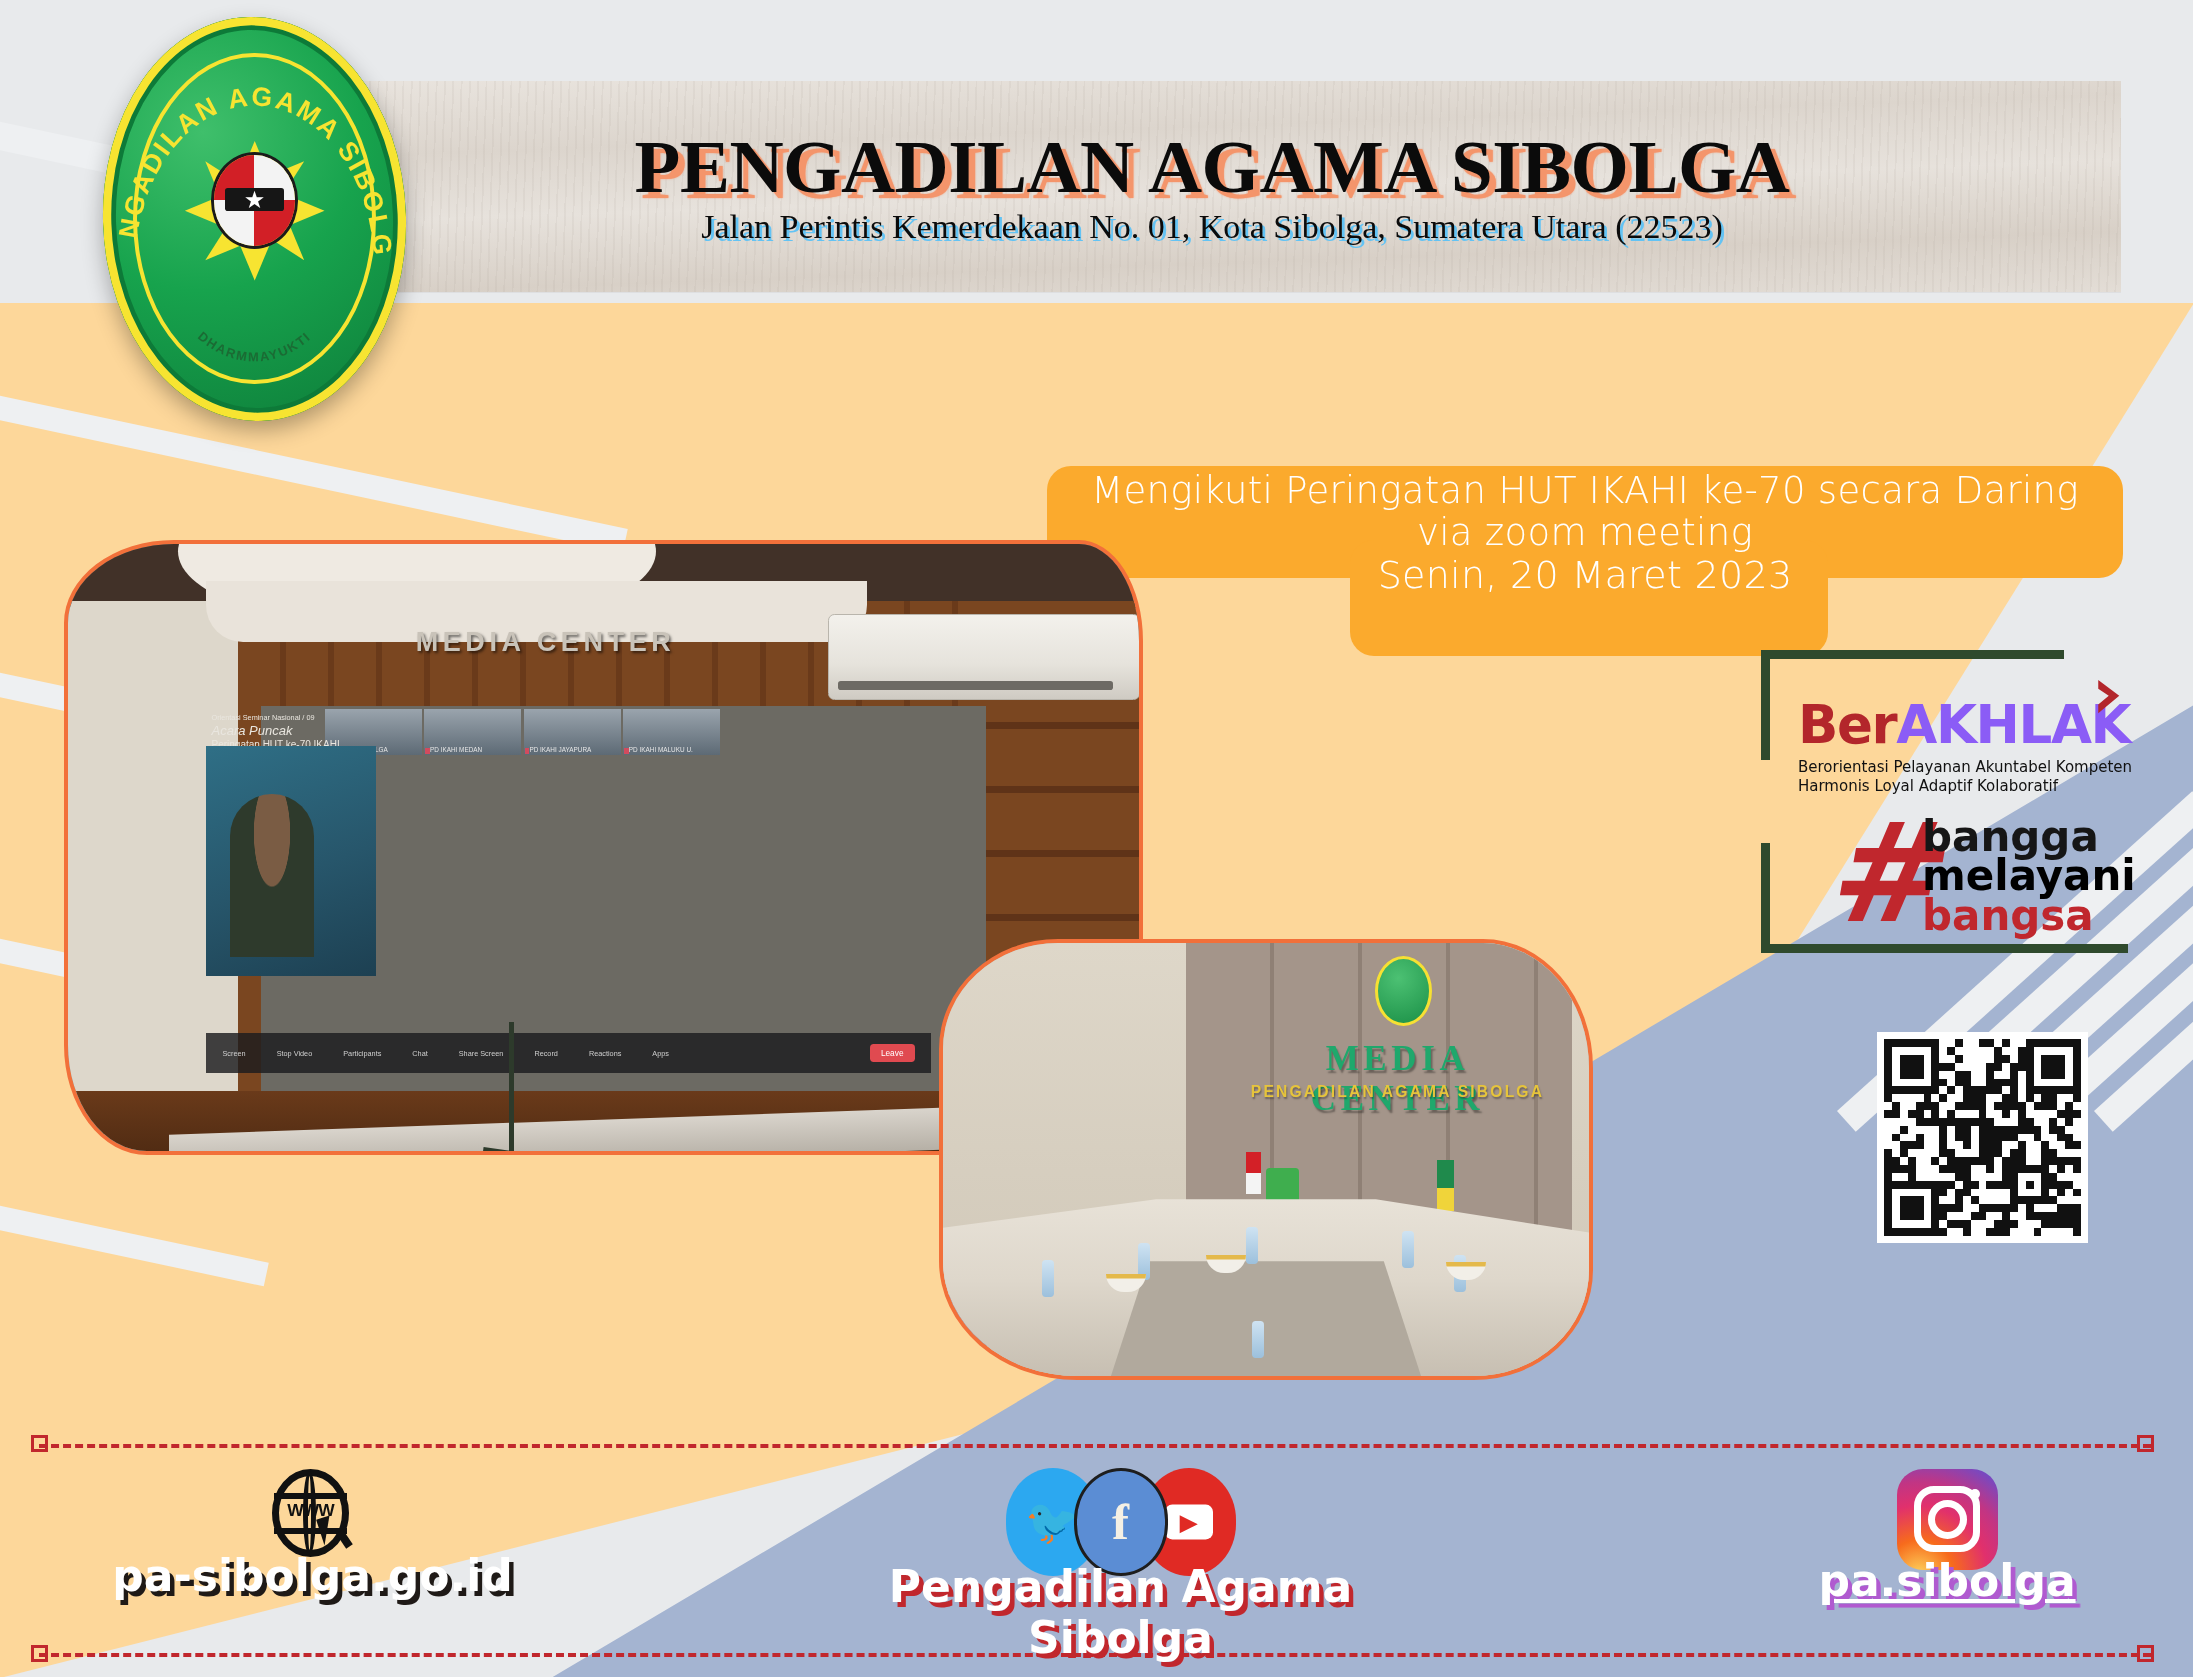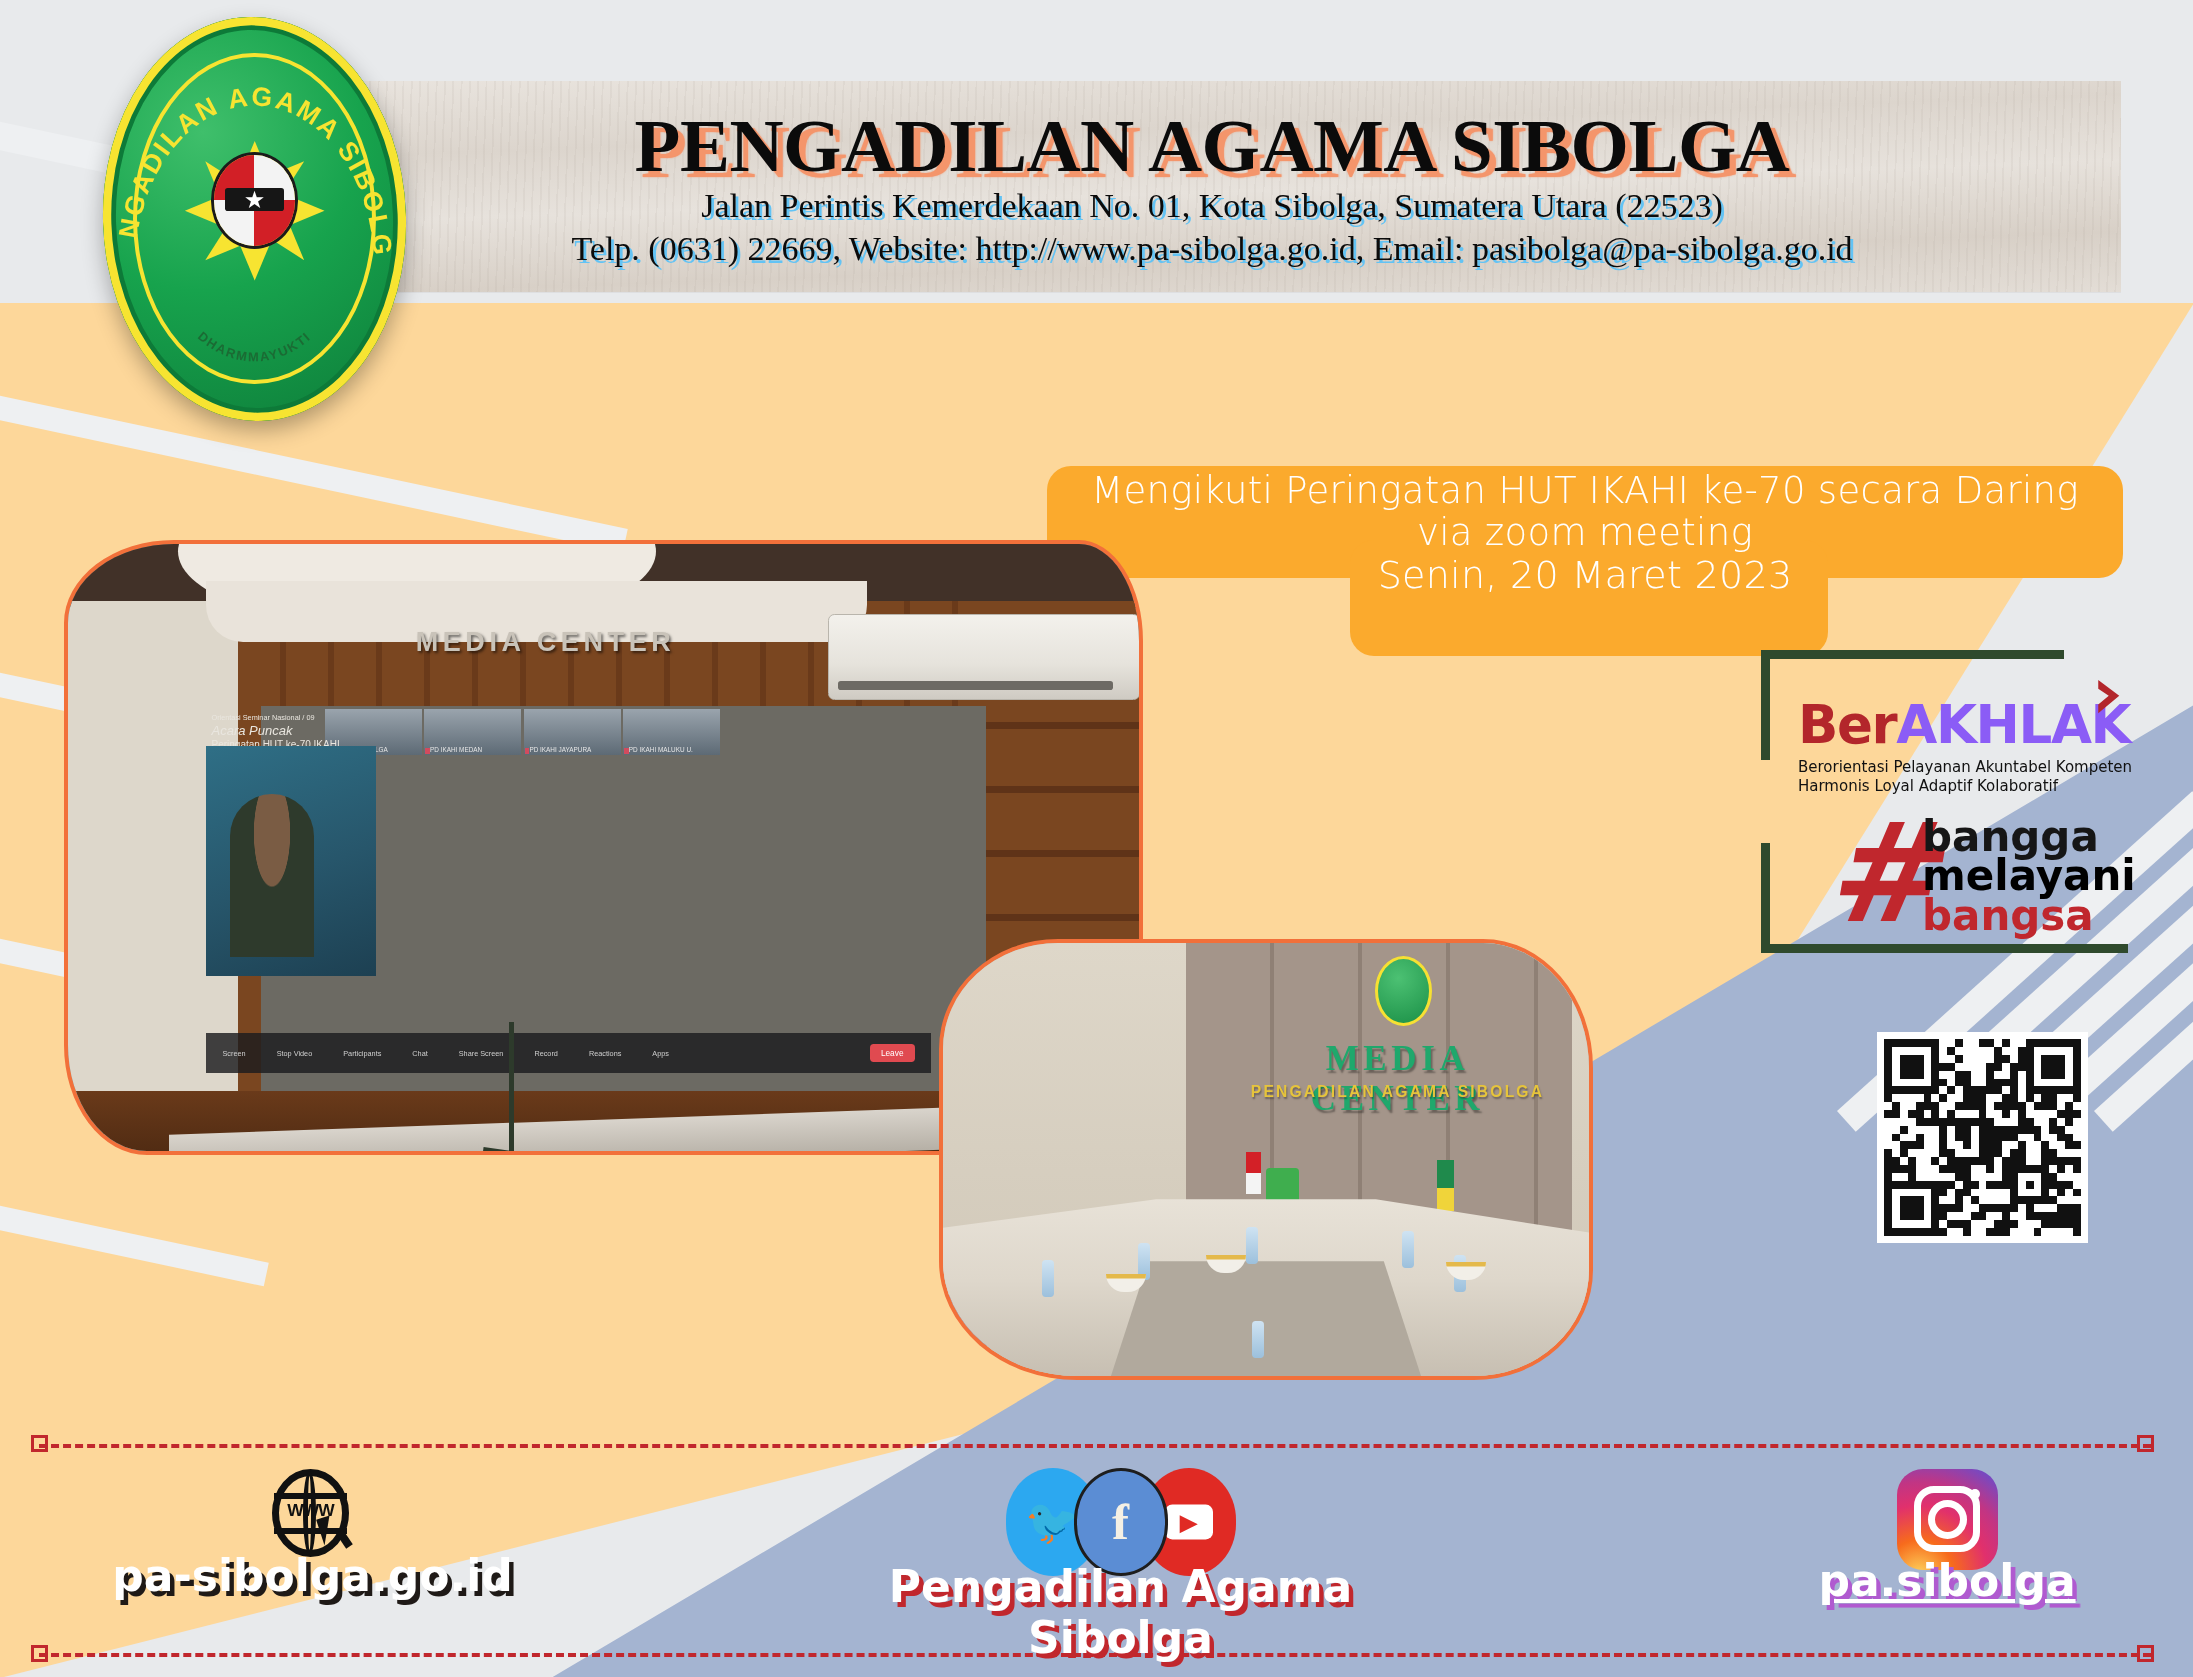--- a/index.html
+++ b/index.html
@@ -467,21 +467,20 @@
   <div class="stripe r1"></div>
   <div class="stripe r2"></div>
   <div class="stripe r3"></div>
   <div class="stripe r4"></div>
   <div class="stripe r5"></div>
 
   <div class="header-bar"></div>
   <div class="header-text">
     <div class="hdr-title">PENGADILAN AGAMA SIBOLGA</div>
     <div class="hdr-line">Jalan Perintis Kemerdekaan No. 01, Kota Sibolga, Sumatera Utara (22523)</div>
-    <div class="hdr-line">Telp. (0631) 22669, Website: http://www.pa-sibolga.go.id, Email: pasibolga@pa-sibolga.go.id</div>
   </div>
 
   <div class="logo">
     <div class="logo-outer"></div>
     <div class="logo-ring"></div>
     <svg class="logo-arc" viewBox="0 0 330 440">
       <defs>
         <path id="arcTop" d="M 36,250 A 130,175 0 0 1 294,250" fill="none"></path>
         <path id="arcBot" d="M 58,268 A 112,152 0 0 0 272,268" fill="none"></path>
       </defs>

